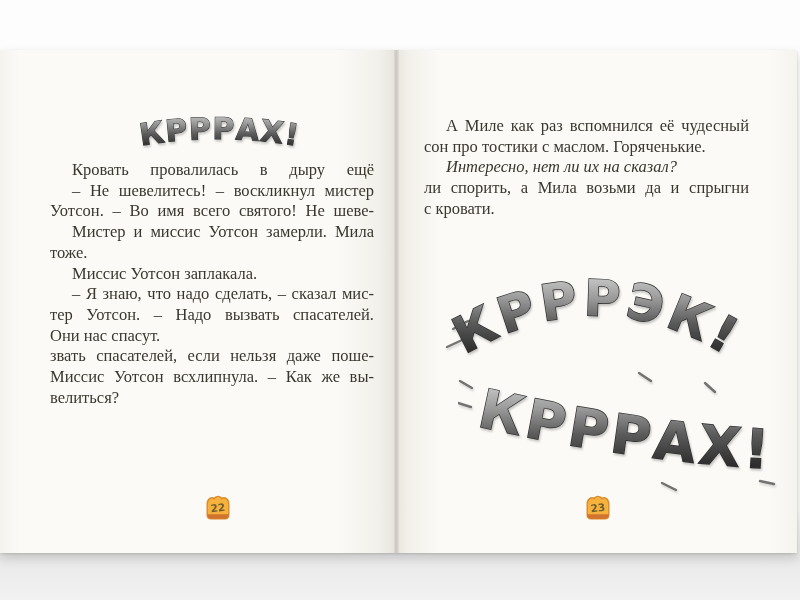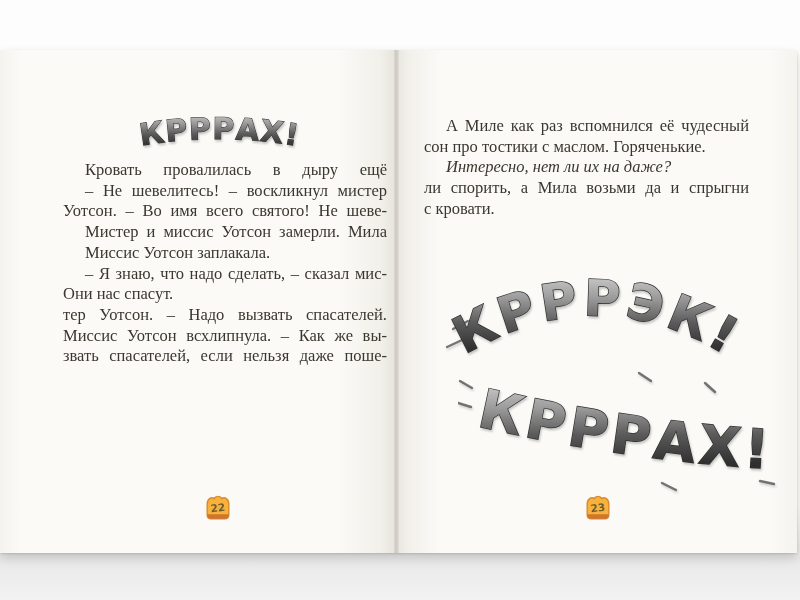--- a/index.html
+++ b/index.html
@@ -19,21 +19,21 @@
   }
   .page-right{
     left:396px;width:401px;
     background:linear-gradient(90deg,#e8e5df 0%,#f2f0ea 3%,#fbfaf7 11%,#fbfaf7 93%,#f5f3ee 100%);
   }
   .spine{
     position:absolute;left:394px;top:0;width:5px;height:100%;
     background:linear-gradient(90deg,rgba(60,50,40,.06),rgba(60,50,40,.16) 45%,rgba(60,50,40,.05));
   }
   .text-block{position:absolute;color:#3a372f;font-size:16.5px;line-height:20.7px;}
-  .page-left .text-block{left:63px;top:110px;width:324px;}
+  .page-left .text-block{left:50px;top:110px;width:324px;}
   .page-right .text-block{left:28px;top:66px;width:325px;}
   .line{min-height:20.7px;}
   .line.indent{text-indent:22px;}
   .line.justify{text-align:justify;text-align-last:justify;}
   .line.italic{font-style:italic;}
   .sfx{position:absolute;filter:drop-shadow(1.5px 2.5px 1px rgba(50,50,50,.28));}
   .sfx text{
     font-family:"DejaVu Sans",sans-serif;font-weight:700;
     stroke:#2f2f2f;paint-order:stroke;
   }
@@ -67,43 +67,45 @@
       <text font-size="30" letter-spacing="1" fill="url(#metalT)" stroke-width="1">
         <textPath href="#tpath" startOffset="2">КРРРАХ!</textPath>
       </text>
     </svg>
 
     <div class="text-block">
         <div class="line indent justify">Кровать провалилась в дыру ещё</div>
         <div class="line indent justify">– Не шевелитесь! – воскликнул мистер</div>
         <div class="line justify">Уотсон. – Во имя всего святого! Не шеве-</div>
         <div class="line indent justify">Мистер и миссис Уотсон замерли. Мила</div>
+        <div class="line">тоже.</div>
         <div class="line indent">Миссис Уотсон заплакала.</div>
         <div class="line indent justify">– Я знаю, что надо сделать, – сказал мис-</div>
+        <div class="line justify">тер Уотсон. – Надо вызвать спасателей.</div>
         <div class="line">Они нас спасут.</div>
-        <div class="line justify">тер Уотсон. – Надо вызвать спасателей.</div>
+        <div class="line justify">звать спасателей, если нельзя даже поше-</div>
         <div class="line justify">Миссис Уотсон всхлипнула. – Как же вы-</div>
-        <div class="line justify">звать спасателей, если нельзя даже поше-</div>
+        <div class="line">велиться?</div>
       </div>
 
     <svg class="pagenum" viewBox="0 0 30 27">
       <path d="M4.2,10 C4.2,5 8.5,2.6 11.2,4.6 C12.6,1.6 17.4,1.6 18.8,4.6 C21.5,2.6 25.8,5 25.8,10
                L25.8,20.8 C25.8,23.4 24.2,24.8 21.8,24.8 L8.2,24.8 C5.8,24.8 4.2,23.4 4.2,20.8 Z" fill="#f6b23d" stroke="#da8a2c" stroke-width="1.4"></path>
       <path d="M4.2,20.2 L25.8,20.2 L25.8,20.8 C25.8,23.4 24.2,24.8 21.8,24.8 L8.2,24.8
                C5.8,24.8 4.2,23.4 4.2,20.8 Z" fill="#d0742f"></path>
       <text x="15" y="17.5" text-anchor="middle" font-size="10.5" fill="#6d5d2d" transform="rotate(-6 15 14)">22</text>
     </svg>
   </div>
 
   <div class="page page-right">
 
     <div class="text-block">
         <div class="line indent justify">А Миле как раз вспомнился её чудесный</div>
         <div class="line">сон про тостики с маслом. Горяченькие.</div>
-        <div class="line indent italic">Интересно, нет ли их на даже?</div>
+        <div class="line indent italic">Интересно, нет ли их на сказал?</div>
         <div class="line justify">ли спорить, а Мила возьми да и спрыгни</div>
         <div class="line">с кровати.</div>
       </div>
 
     <svg class="sfx sfx1" width="320" height="160" viewBox="0 0 320 160">
       <defs>
         <linearGradient id="metal1" x1="0" y1="0" x2="0" y2="1">
           <stop offset="0%" stop-color="#d6d6d6"></stop>
             <stop offset="30%" stop-color="#9a9a9a"></stop>
           <stop offset="55%" stop-color="#5a5a5a"></stop>

